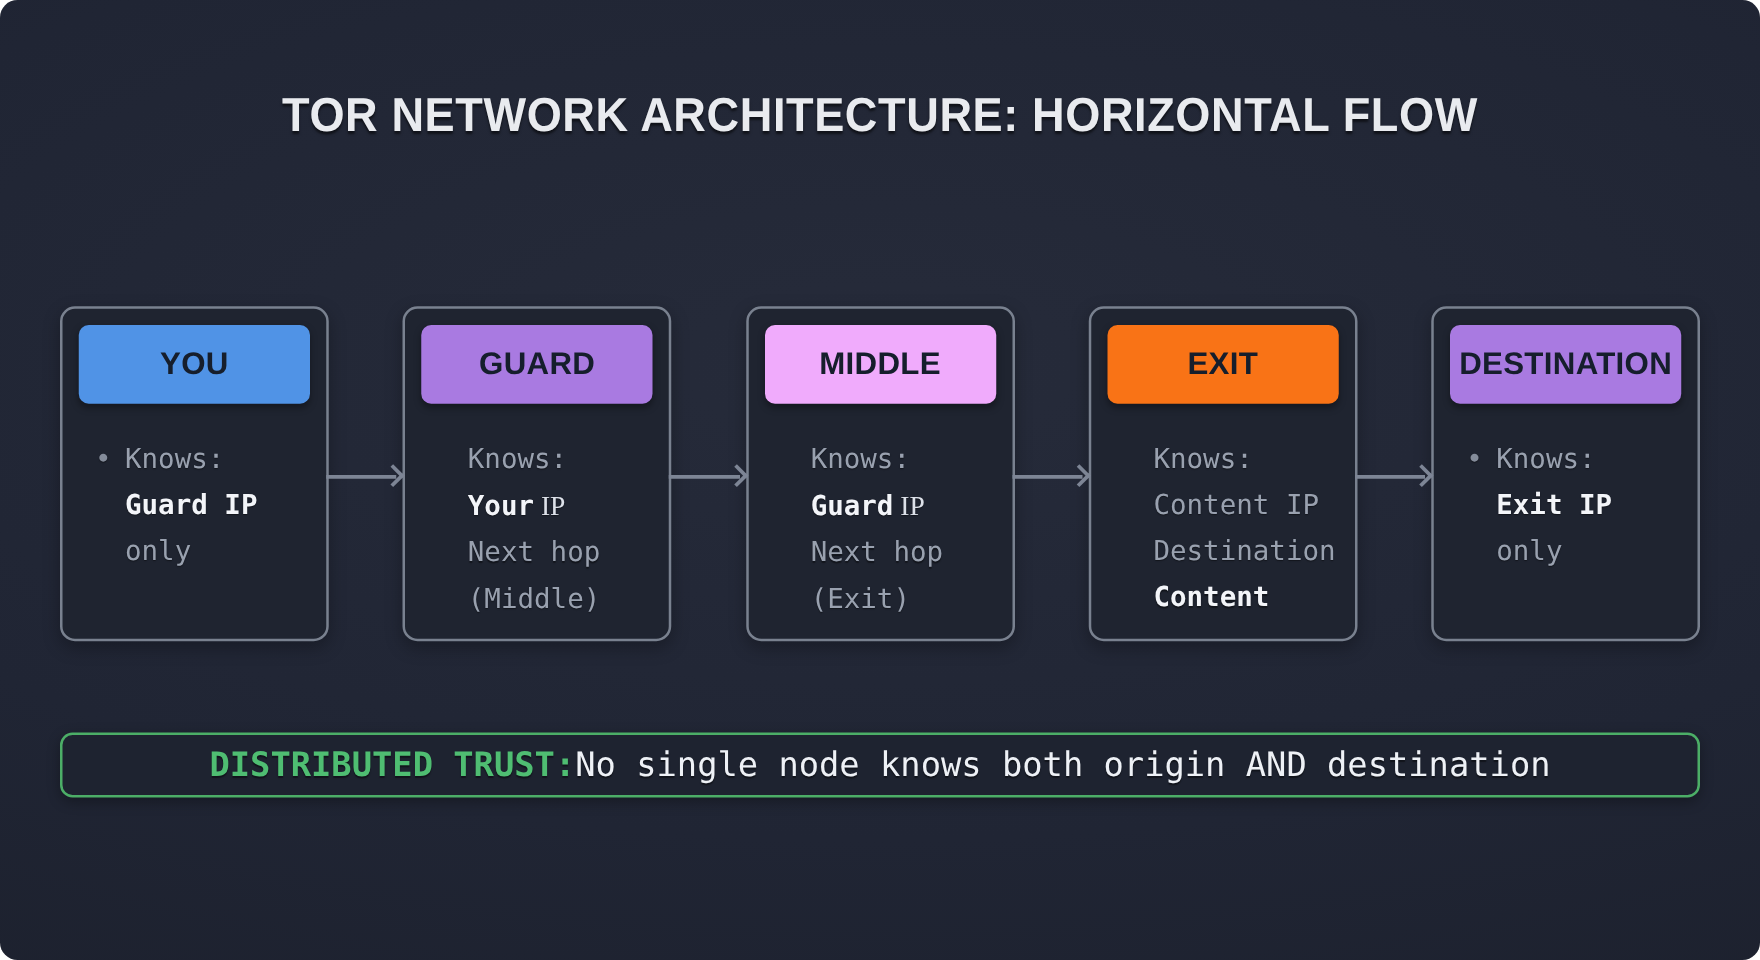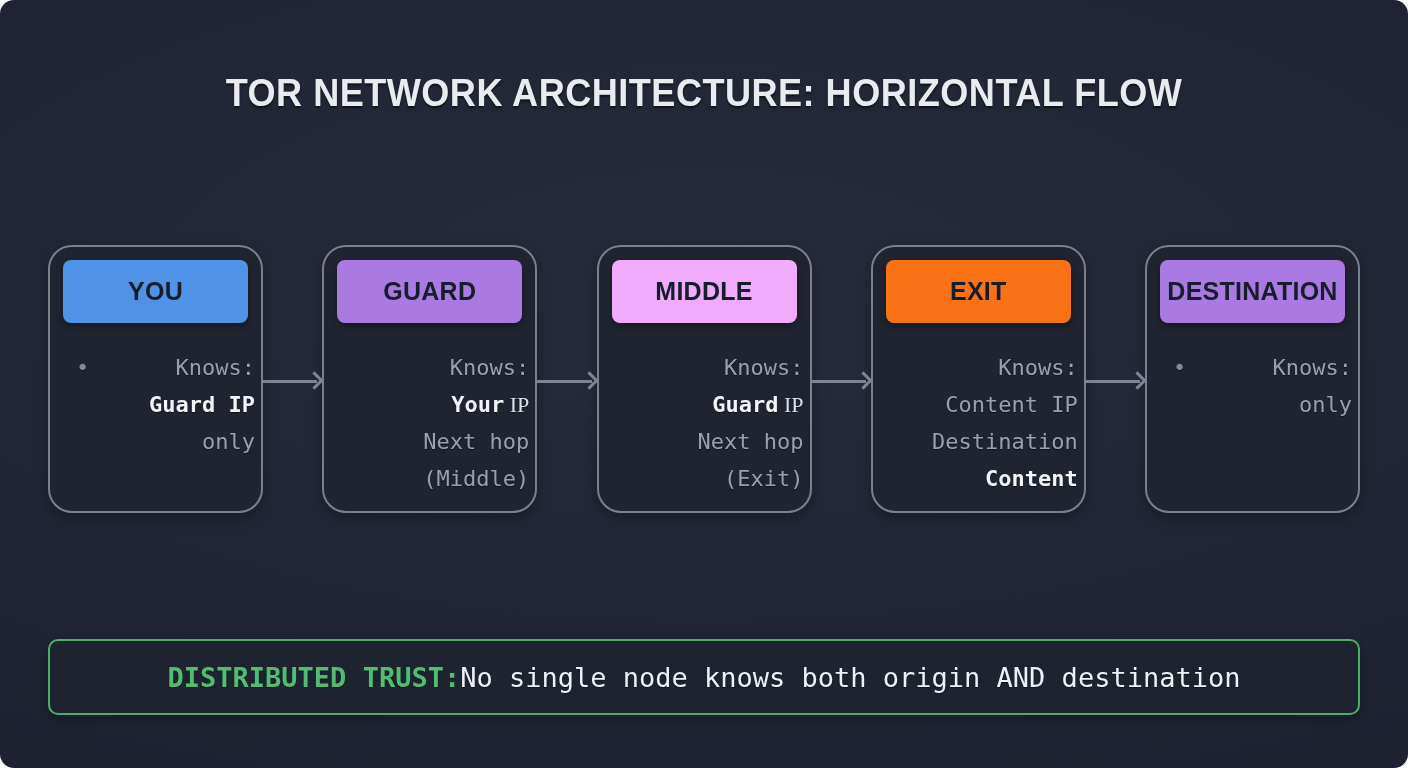--- a/index.html
+++ b/index.html
@@ -37,26 +37,25 @@
     left: 48px;
     right: 48px;
     display: flex;
     align-items: flex-start;
   }
   .card {
     box-sizing: border-box;
     width: 215px;
     height: 268px;
     border: 2.5px solid #79818f;
-    border-radius: 24px;
+    border-radius: 12px;
     background: #1f2430;
     box-shadow: 0 5px 14px rgba(0,0,0,0.28);
     flex: 0 0 auto;
     position: relative;
-    text-align: right;
   }
   .badge {
     box-sizing: border-box;
     margin: 13px 13px 0 13px;
     height: 63px;
     border-radius: 8px;
     display: flex;
     align-items: center;
     justify-content: center;
     font-weight: 700;
@@ -111,24 +110,24 @@
     width: 10px;
     height: 10px;
     border-top: 3px solid #7d8595;
     border-right: 3px solid #7d8595;
     transform: rotate(45deg);
   }
 
   
   .banner {
     position: absolute;
-    top: 639px;
+    top: 586px;
     left: 48px;
     right: 48px;
-    height: 76px;
+    height: 52px;
     box-sizing: border-box;
     border: 2.5px solid #4cae67;
     border-radius: 10px;
     background: #1e2330;
     display: flex;
     align-items: center;
     justify-content: center;
     font-family: "DejaVu Sans Mono", "Liberation Mono", monospace;
     font-size: 27px;
     white-space: nowrap;
@@ -215,20 +214,21 @@
       <div class="shaft"></div>
       <div class="head"></div>
     </div>
 
     <div class="card">
       <div class="badge" style="background: rgb(169, 122, 225);">
         <span>DESTINATION</span>
       </div>
       <div class="card-body">
         <div class="line"><span class="bullet">•</span><span class="seg-muted">Knows:</span></div>
+        <div class="line"><span class="seg-strong">Exit IP</span></div>
         <div class="line"><span class="seg-muted">only</span></div>
       </div>
     </div>
 
   </div>
 
   <div class="banner">
     <span class="b-label">DISTRIBUTED TRUST:</span>
       <span class="b-text"> No single node knows both origin AND destination</span>
   </div>

